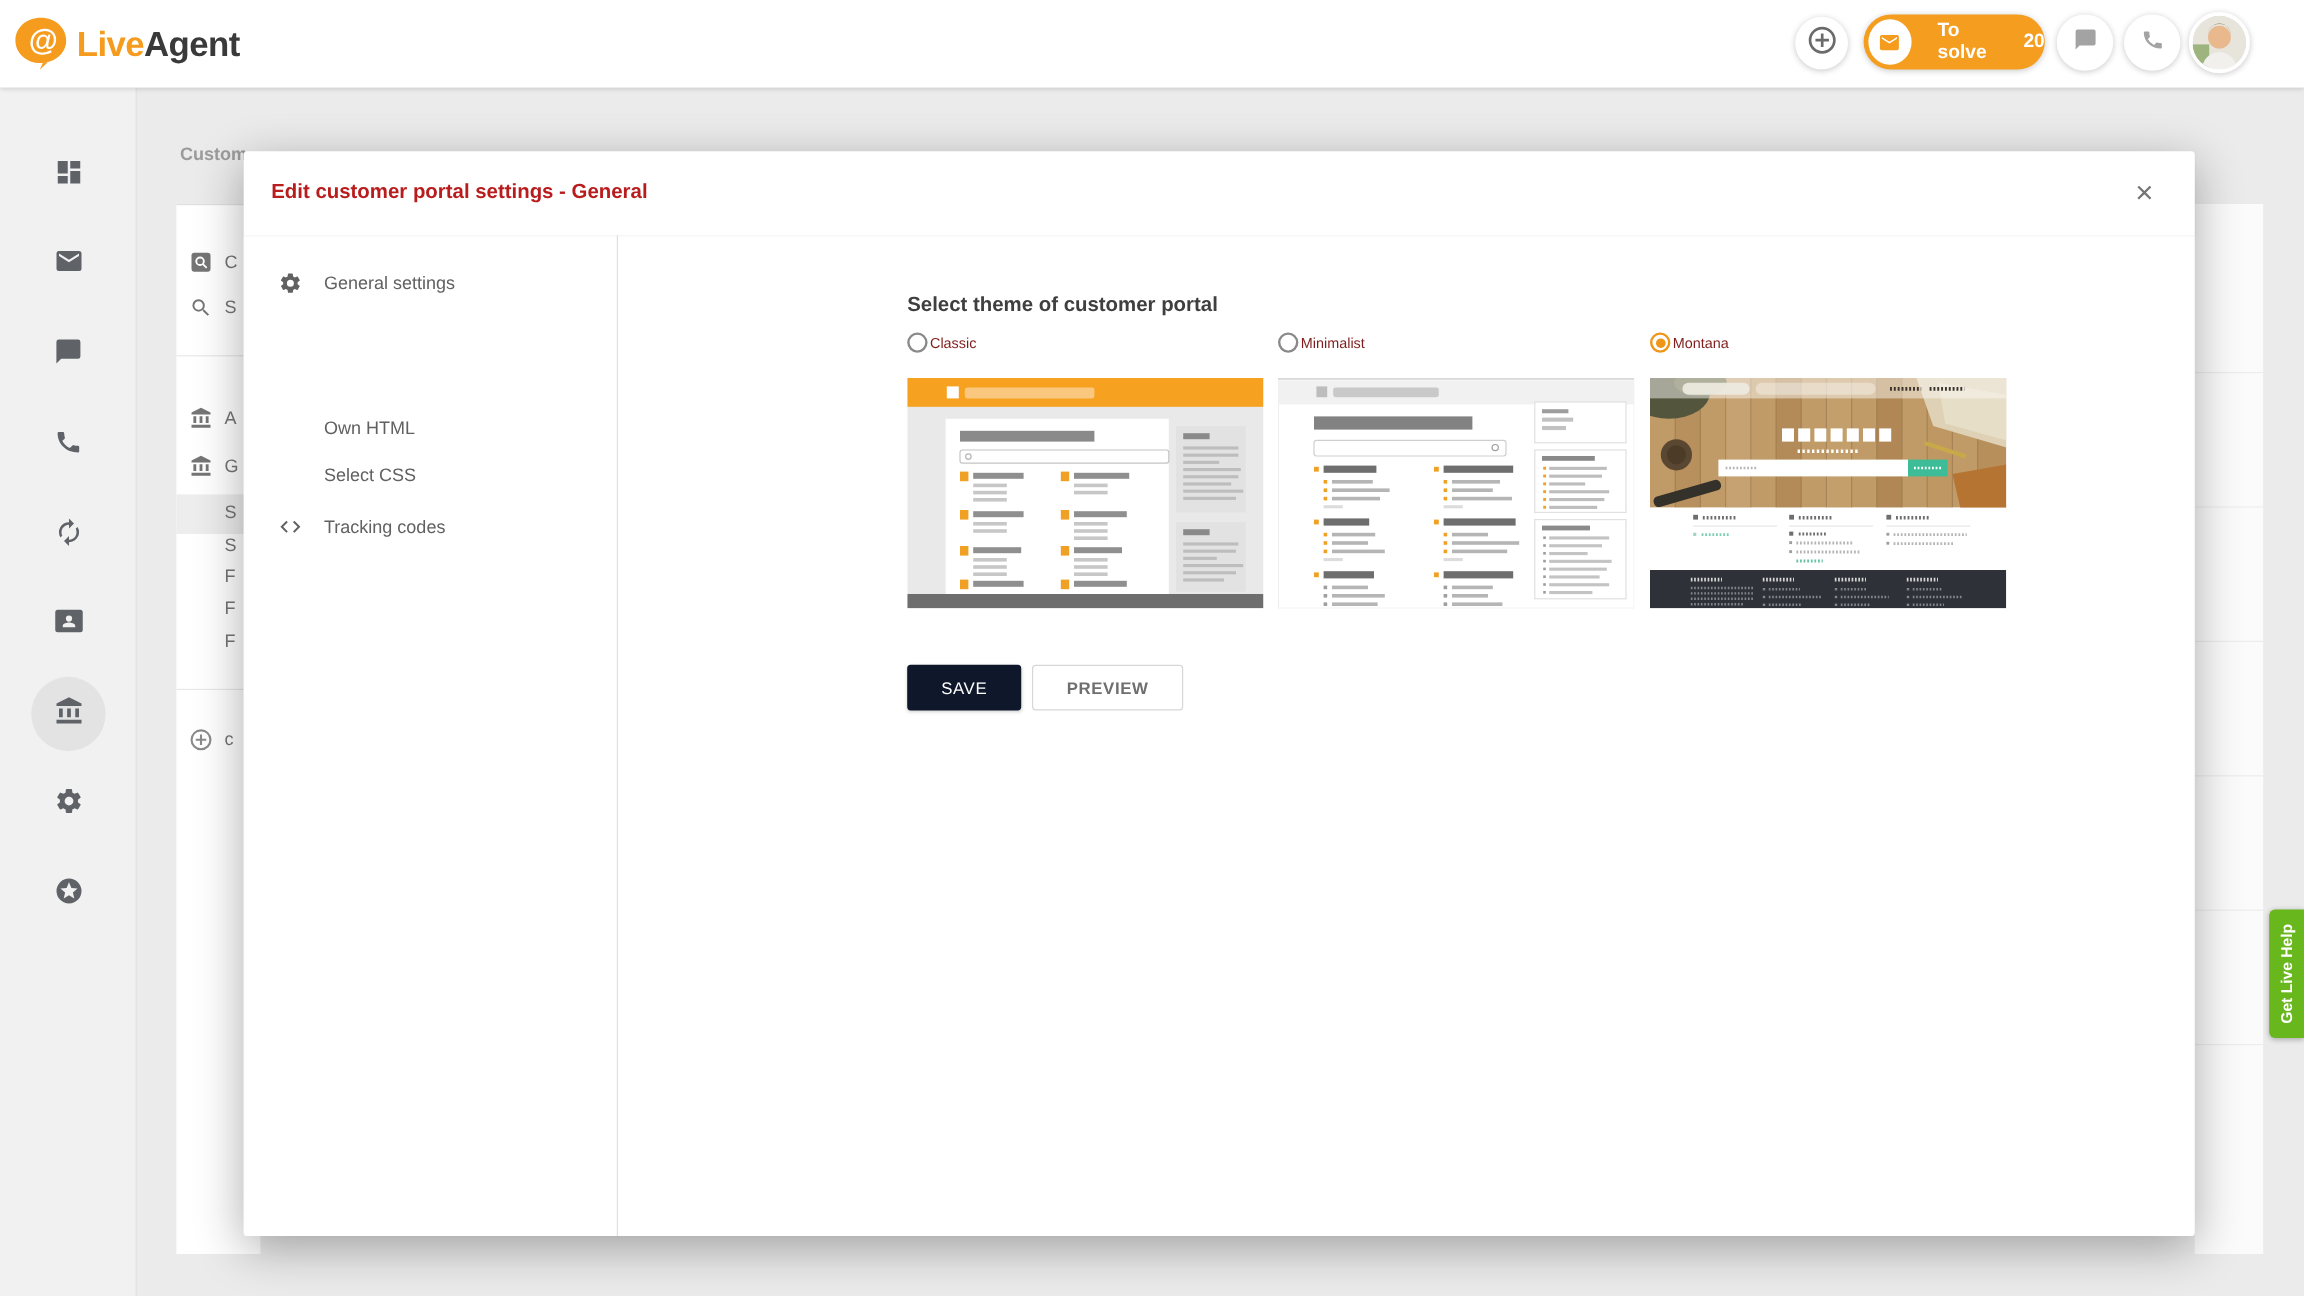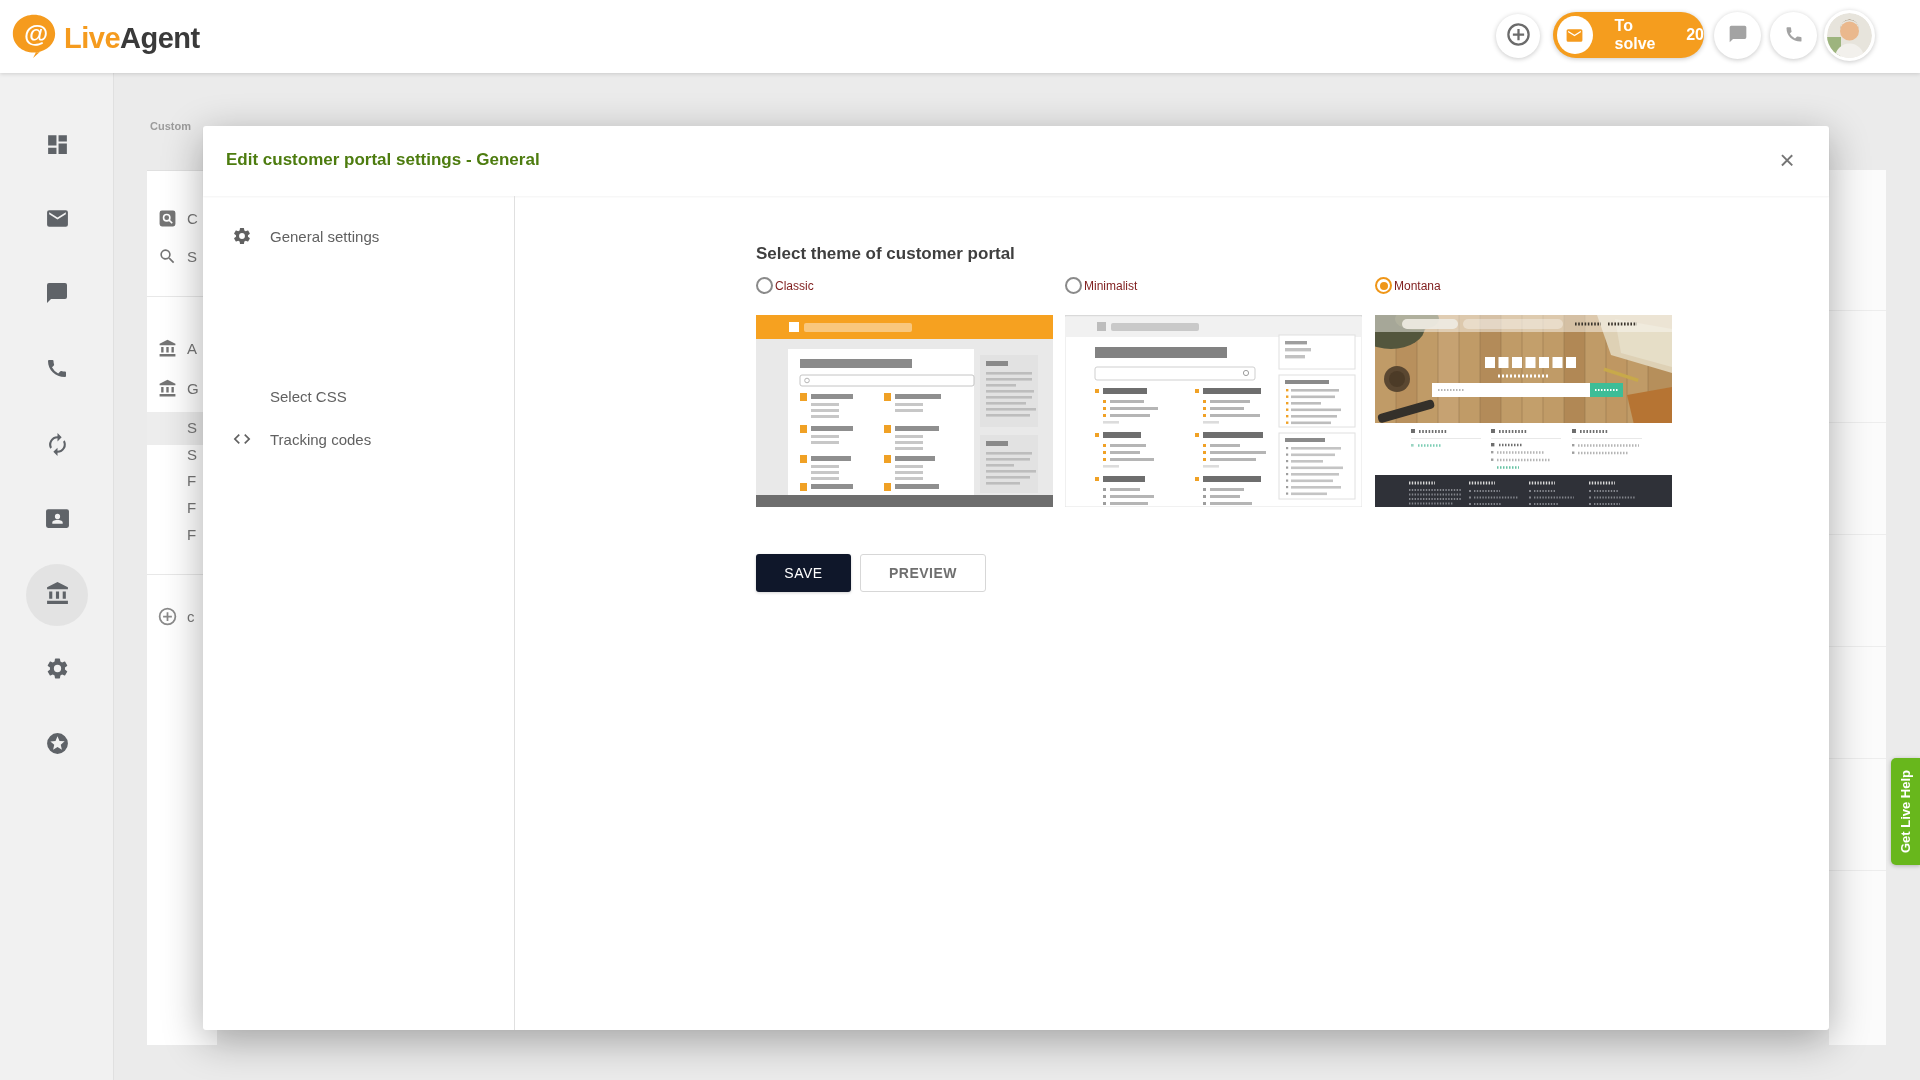--- a/index.html
+++ b/index.html
@@ -32,37 +32,37 @@
   .rail { position:absolute; left:0; top:73px; width:114px; height:1007px; background:#f1f1f1;
           border-right:1px solid #e0e0e0; z-index:20; }
   .rail-item { position:absolute; left:33px; width:48px; height:48px; display:flex;
                align-items:center; justify-content:center; cursor:pointer; border-radius:50%; }
   .rail-item svg { fill:#5f6368; }
   .rail-item.active::before { content:""; position:absolute; left:-7px; top:-7px; width:62px; height:62px;
                border-radius:50%; background:#e3e3e3; }
   .rail-item.active svg { position:relative; }
 
   
-  .bg-title { position:absolute; left:150px; top:120px; font-size:11px; font-weight:bold; color:#9b9b9b; z-index:5;
+  .bg-title { position:absolute; left:150px; top:120px; font-size:15px; font-weight:bold; color:#9b9b9b; z-index:5;
               width:55px; overflow:hidden; white-space:nowrap; }
   .bg-card-left { position:absolute; left:147px; top:170px; width:70px; height:875px; background:#fff;
               border-top:1px solid #e0e0e0; z-index:4; }
   .bg-card-right { position:absolute; left:1829px; top:170px; width:57px; height:875px; background:#fbfbfb; z-index:4; }
   .bg-card-right .rline { position:absolute; left:0; width:57px; height:1px; background:#ededed; }
   .bg-row { position:absolute; left:8px; display:flex; align-items:center; color:#757575; font-size:15px; }
   .bg-row .glyph { width:24px; display:flex; justify-content:center; }
   .bg-row .ltr { margin-left:8px; }
   .bg-div { position:absolute; left:0; width:70px; height:1px; background:#e8e8e8; }
   .bg-hl { position:absolute; left:0; top:241px; width:70px; height:33px; background:#ededed; }
 
   
   .modal { position:absolute; left:203px; top:126px; width:1626px; height:904px; background:#fff;
            border-radius:3px; box-shadow:0 10px 40px rgba(0,0,0,.32); z-index:40; }
   .modal-header { position:relative; height:70px; box-shadow:0 1px 2px rgba(0,0,0,.05); }
-  .modal-title { position:absolute; left:23px; top:24px; font-size:17px; font-weight:bold; color:#4d7c0f; }
+  .modal-title { position:absolute; left:23px; top:24px; font-size:17px; font-weight:bold; color:#b91c1c; }
   .modal-close { position:absolute; right:26px; top:18px; width:32px; height:32px; font-size:26px; color:#757575;
            display:flex; align-items:center; justify-content:center; cursor:pointer; font-weight:300; }
 
   .modal-nav { position:absolute; left:0; top:70px; width:312px; height:834px; border-right:1px solid #e0e0e0; }
   .mnav-item { position:absolute; left:0; width:312px; height:30px; display:flex; align-items:center;
                cursor:pointer; color:#616161; font-size:15px; }
   .mnav-item .mico { position:absolute; left:26px; width:26px; display:flex; justify-content:center; }
   .mnav-item .mlabel { position:absolute; left:67px;text-align:right; }
   .mnav-item.active { color:#f59b20; }
 
@@ -276,20 +276,23 @@
 
   <div class="modal-nav">
     <div class="mnav-item" style="top:25px">
       <span class="mico">
           <svg width="20" height="20" viewBox="0 0 24 24" fill="#616161">
             <path d="M19.14 12.94a7.07 7.07 0 000-1.88l2.03-1.58a.5.5 0 00.12-.64l-1.92-3.32a.5.5 0 00-.61-.22l-2.39.96a7.03 7.03 0 00-1.62-.94l-.36-2.54a.5.5 0 00-.5-.42h-3.84a.5.5 0 00-.5.42l-.36 2.54c-.59.24-1.13.56-1.62.94l-2.39-.96a.5.5 0 00-.61.22L2.65 8.84a.5.5 0 00.12.64l2.03 1.58a7.07 7.07 0 000 1.88l-2.03 1.58a.5.5 0 00-.12.64l1.92 3.32c.13.23.4.32.61.22l2.39-.96c.49.38 1.03.7 1.62.94l.36 2.54c.04.24.25.42.5.42h3.84c.25 0 .46-.18.5-.42l.36-2.54a7.03 7.03 0 001.62-.94l2.39.96c.22.1.48 0 .61-.22l1.92-3.32a.5.5 0 00-.12-.64l-2.03-1.58zM12 15.5a3.5 3.5 0 110-7 3.5 3.5 0 010 7z"></path>
           </svg>
         </span>
       <span class="mlabel">General settings</span>
     </div>
+    <div class="mnav-item" style="top:146px">
+        <span class="mlabel">Own HTML</span>
+      </div>
     <div class="mnav-item" style="top:185px">
         <span class="mlabel">Select CSS</span>
       </div>
     <div class="mnav-item" style="top:228px">
       <span class="mico">
           <svg width="20" height="20" viewBox="0 0 24 24" fill="#616161">
             <path d="M9.4 16.6L4.8 12l4.6-4.6L8 6l-6 6 6 6 1.4-1.4zm5.2 0l4.6-4.6-4.6-4.6L16 6l6 6-6 6-1.4-1.4z"></path>
           </svg>
         </span>
       <span class="mlabel">Tracking codes</span>

